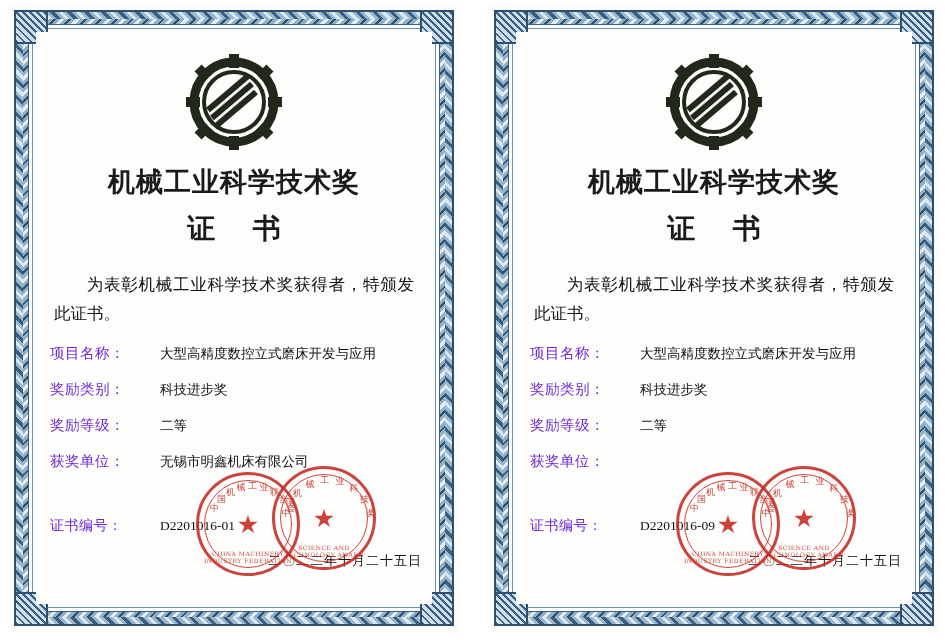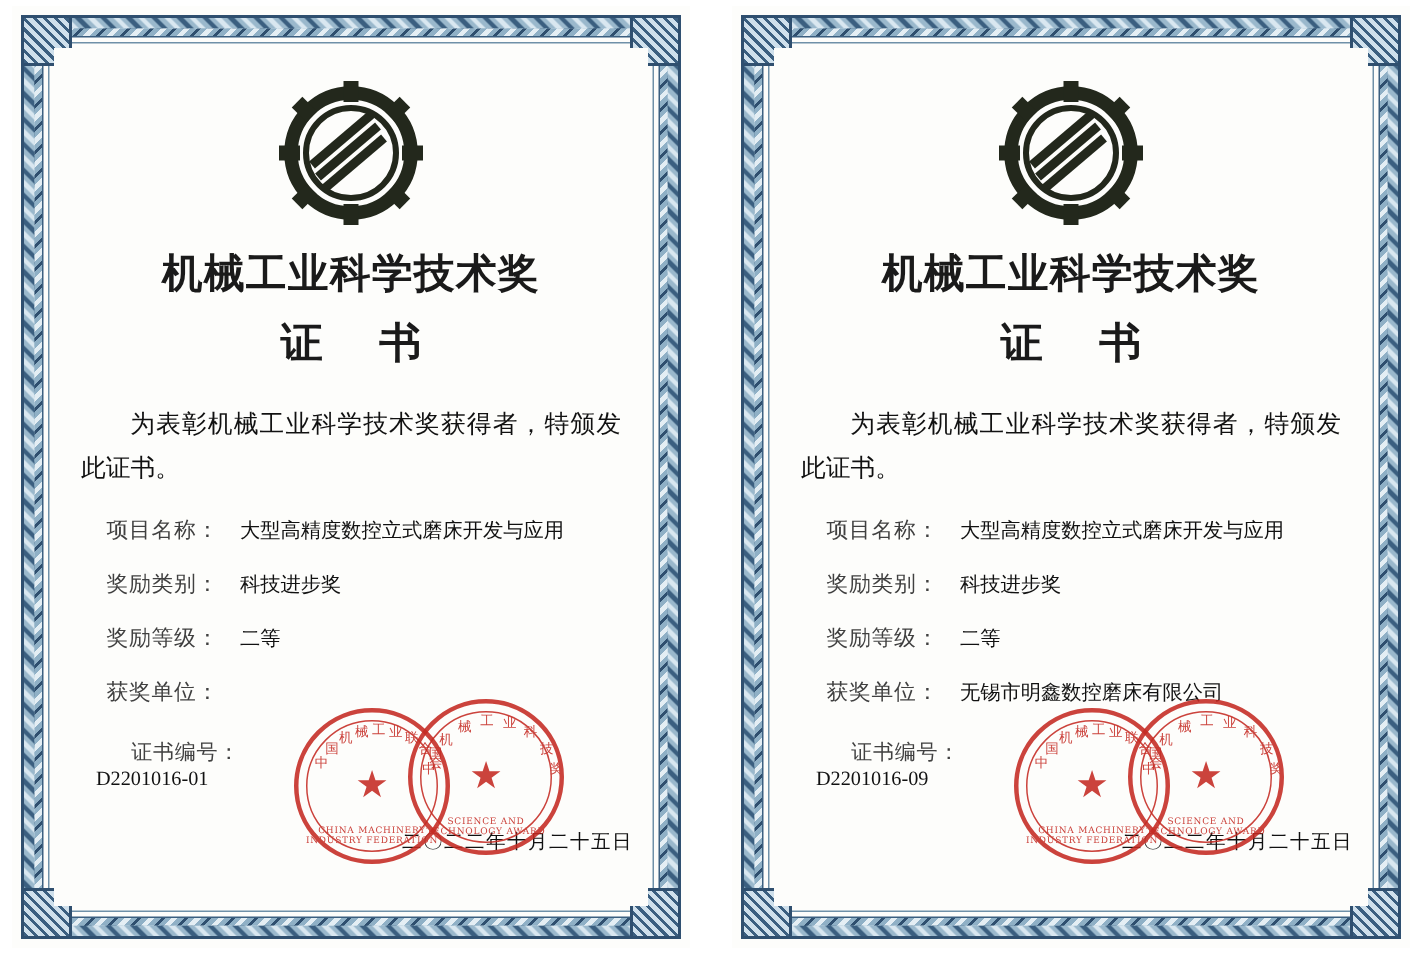--- a/index.html
+++ b/index.html
@@ -130,51 +130,50 @@
     text-indent: 14px;
     font-family: "DejaVu Serif", serif;
   }
 
   .citation {
     margin: 22px 18px 0 18px;
     font-size: 16.5px;
     line-height: 1.75;
     color: #111;
     text-align: justify;
-    font-family: Liberation Mono, monospace;
+    font-family: Liberation Sans, sans-serif;
   }
   .citation .indent { display: inline-block; width: 32px; }
 
   .fields {
     margin: 16px 0 0 0;
     padding: 0 14px;
   }
   .field-row {
     display: flex;
     align-items: baseline;
     margin-bottom: 17px;
     font-family: "DejaVu Serif", serif;
   }
   .field-label {
     width: 96px;
-    text-align: right;
+    text-align: left;
     font-size: 14.5px;
-    color: #404040;
+    color: #6d28d9;
     flex: 0 0 auto;
     letter-spacing: 0.5px;
     font-family: Liberation Mono, monospace;
   }
   .field-value {
     margin-left: 14px;
     font-size: 13.5px;
     color: #111;
   }
   .field-row.cert-no {
-    margin-top: 22px;
-    flex-direction: column;
+    margin-top: 46px;
   }
   .field-row.cert-no .field-label { width: 96px; font-size: 14px; }
   .field-row.cert-no .field-value { font-size: 13.5px; font-family: "Liberation Serif", serif; }
 
   
   .seals {
     position: absolute;
     right: 26px;
     bottom: 28px;
     width: 210px;
@@ -292,20 +291,21 @@
         <div class="field-row">
           <div class="field-label">奖励类别：</div>
           <div class="field-value">科技进步奖</div>
         </div>
         <div class="field-row">
           <div class="field-label">奖励等级：</div>
           <div class="field-value">二等</div>
         </div>
         <div class="field-row">
           <div class="field-label">获奖单位：</div>
+          <div class="field-value">无锡市明鑫机床有限公司</div>
         </div>
         <div class="field-row cert-no">
           <div class="field-label">证书编号：</div>
           <div class="field-value">D2201016-01</div>
         </div>
       </div>
 
       <div class="date-line">二〇二二年十月二十五日</div>
 
       <div class="seals">
@@ -395,21 +395,20 @@
         <div class="field-row">
           <div class="field-label">奖励类别：</div>
           <div class="field-value">科技进步奖</div>
         </div>
         <div class="field-row">
           <div class="field-label">奖励等级：</div>
           <div class="field-value">二等</div>
         </div>
         <div class="field-row">
           <div class="field-label">获奖单位：</div>
-          <div class="field-value">无锡市明鑫数控磨床有限公司</div>
         </div>
         <div class="field-row cert-no">
           <div class="field-label">证书编号：</div>
           <div class="field-value">D2201016-09</div>
         </div>
       </div>
 
       <div class="date-line">二〇二二年十月二十五日</div>
 
       <div class="seals">

